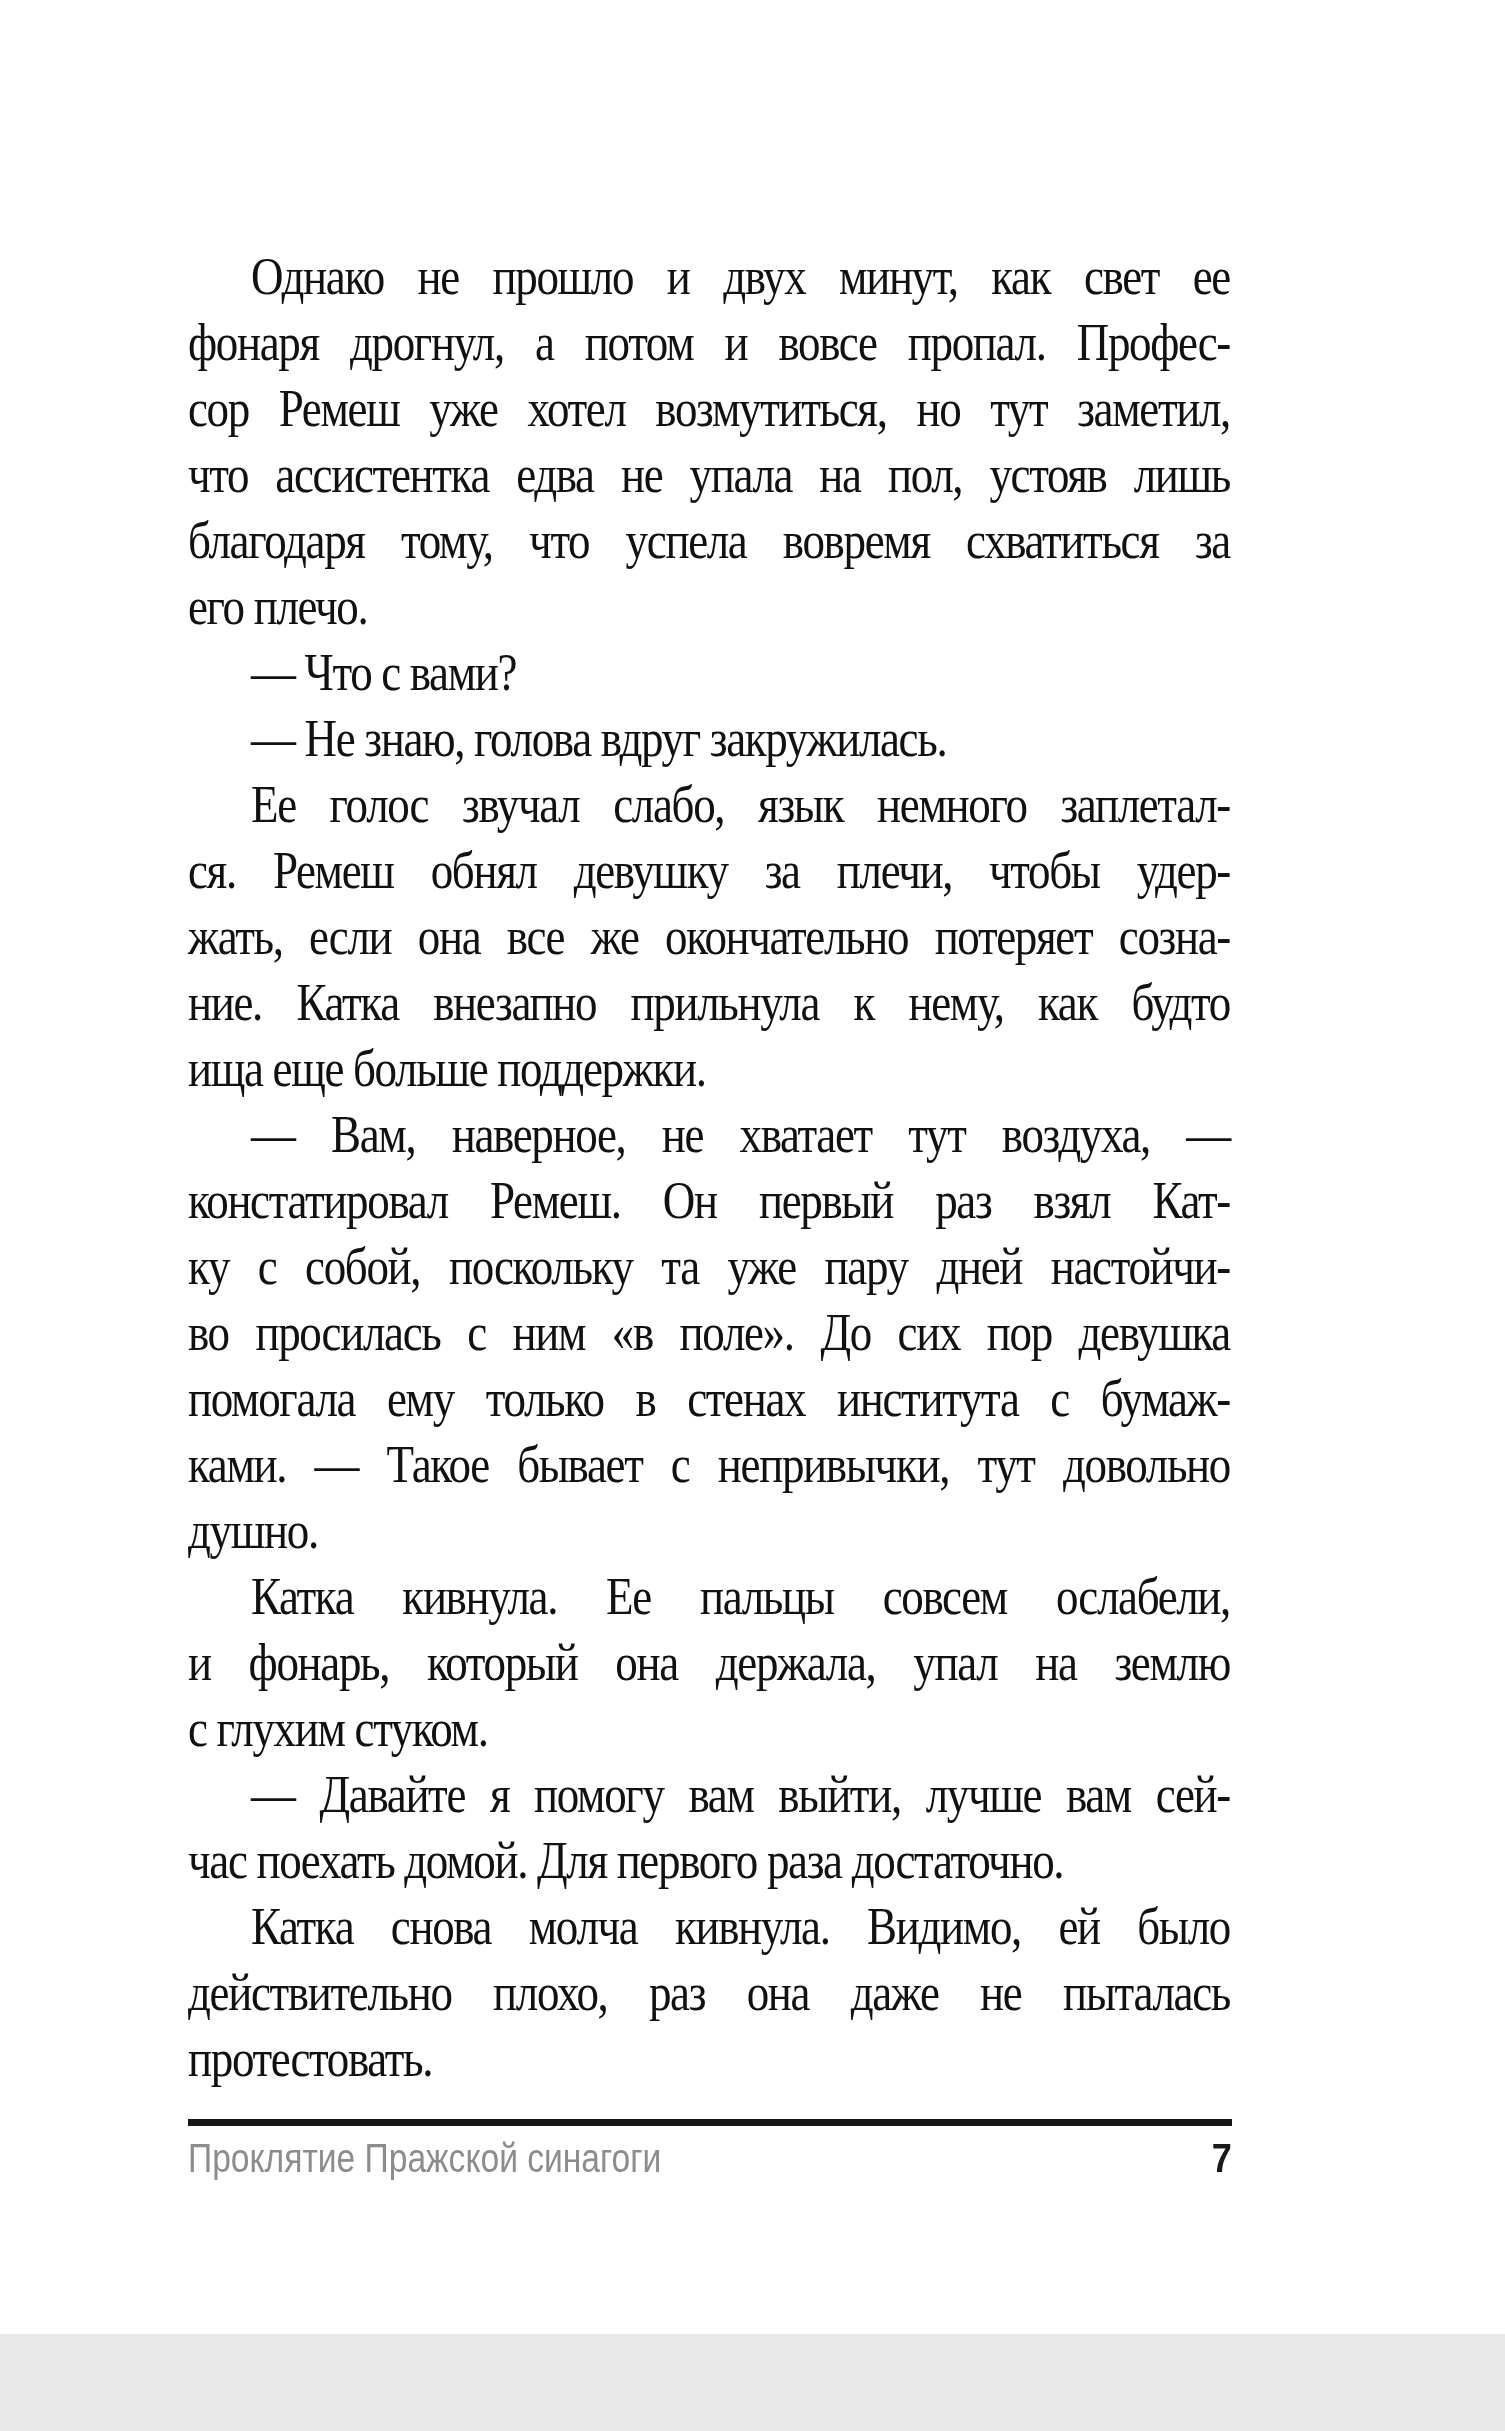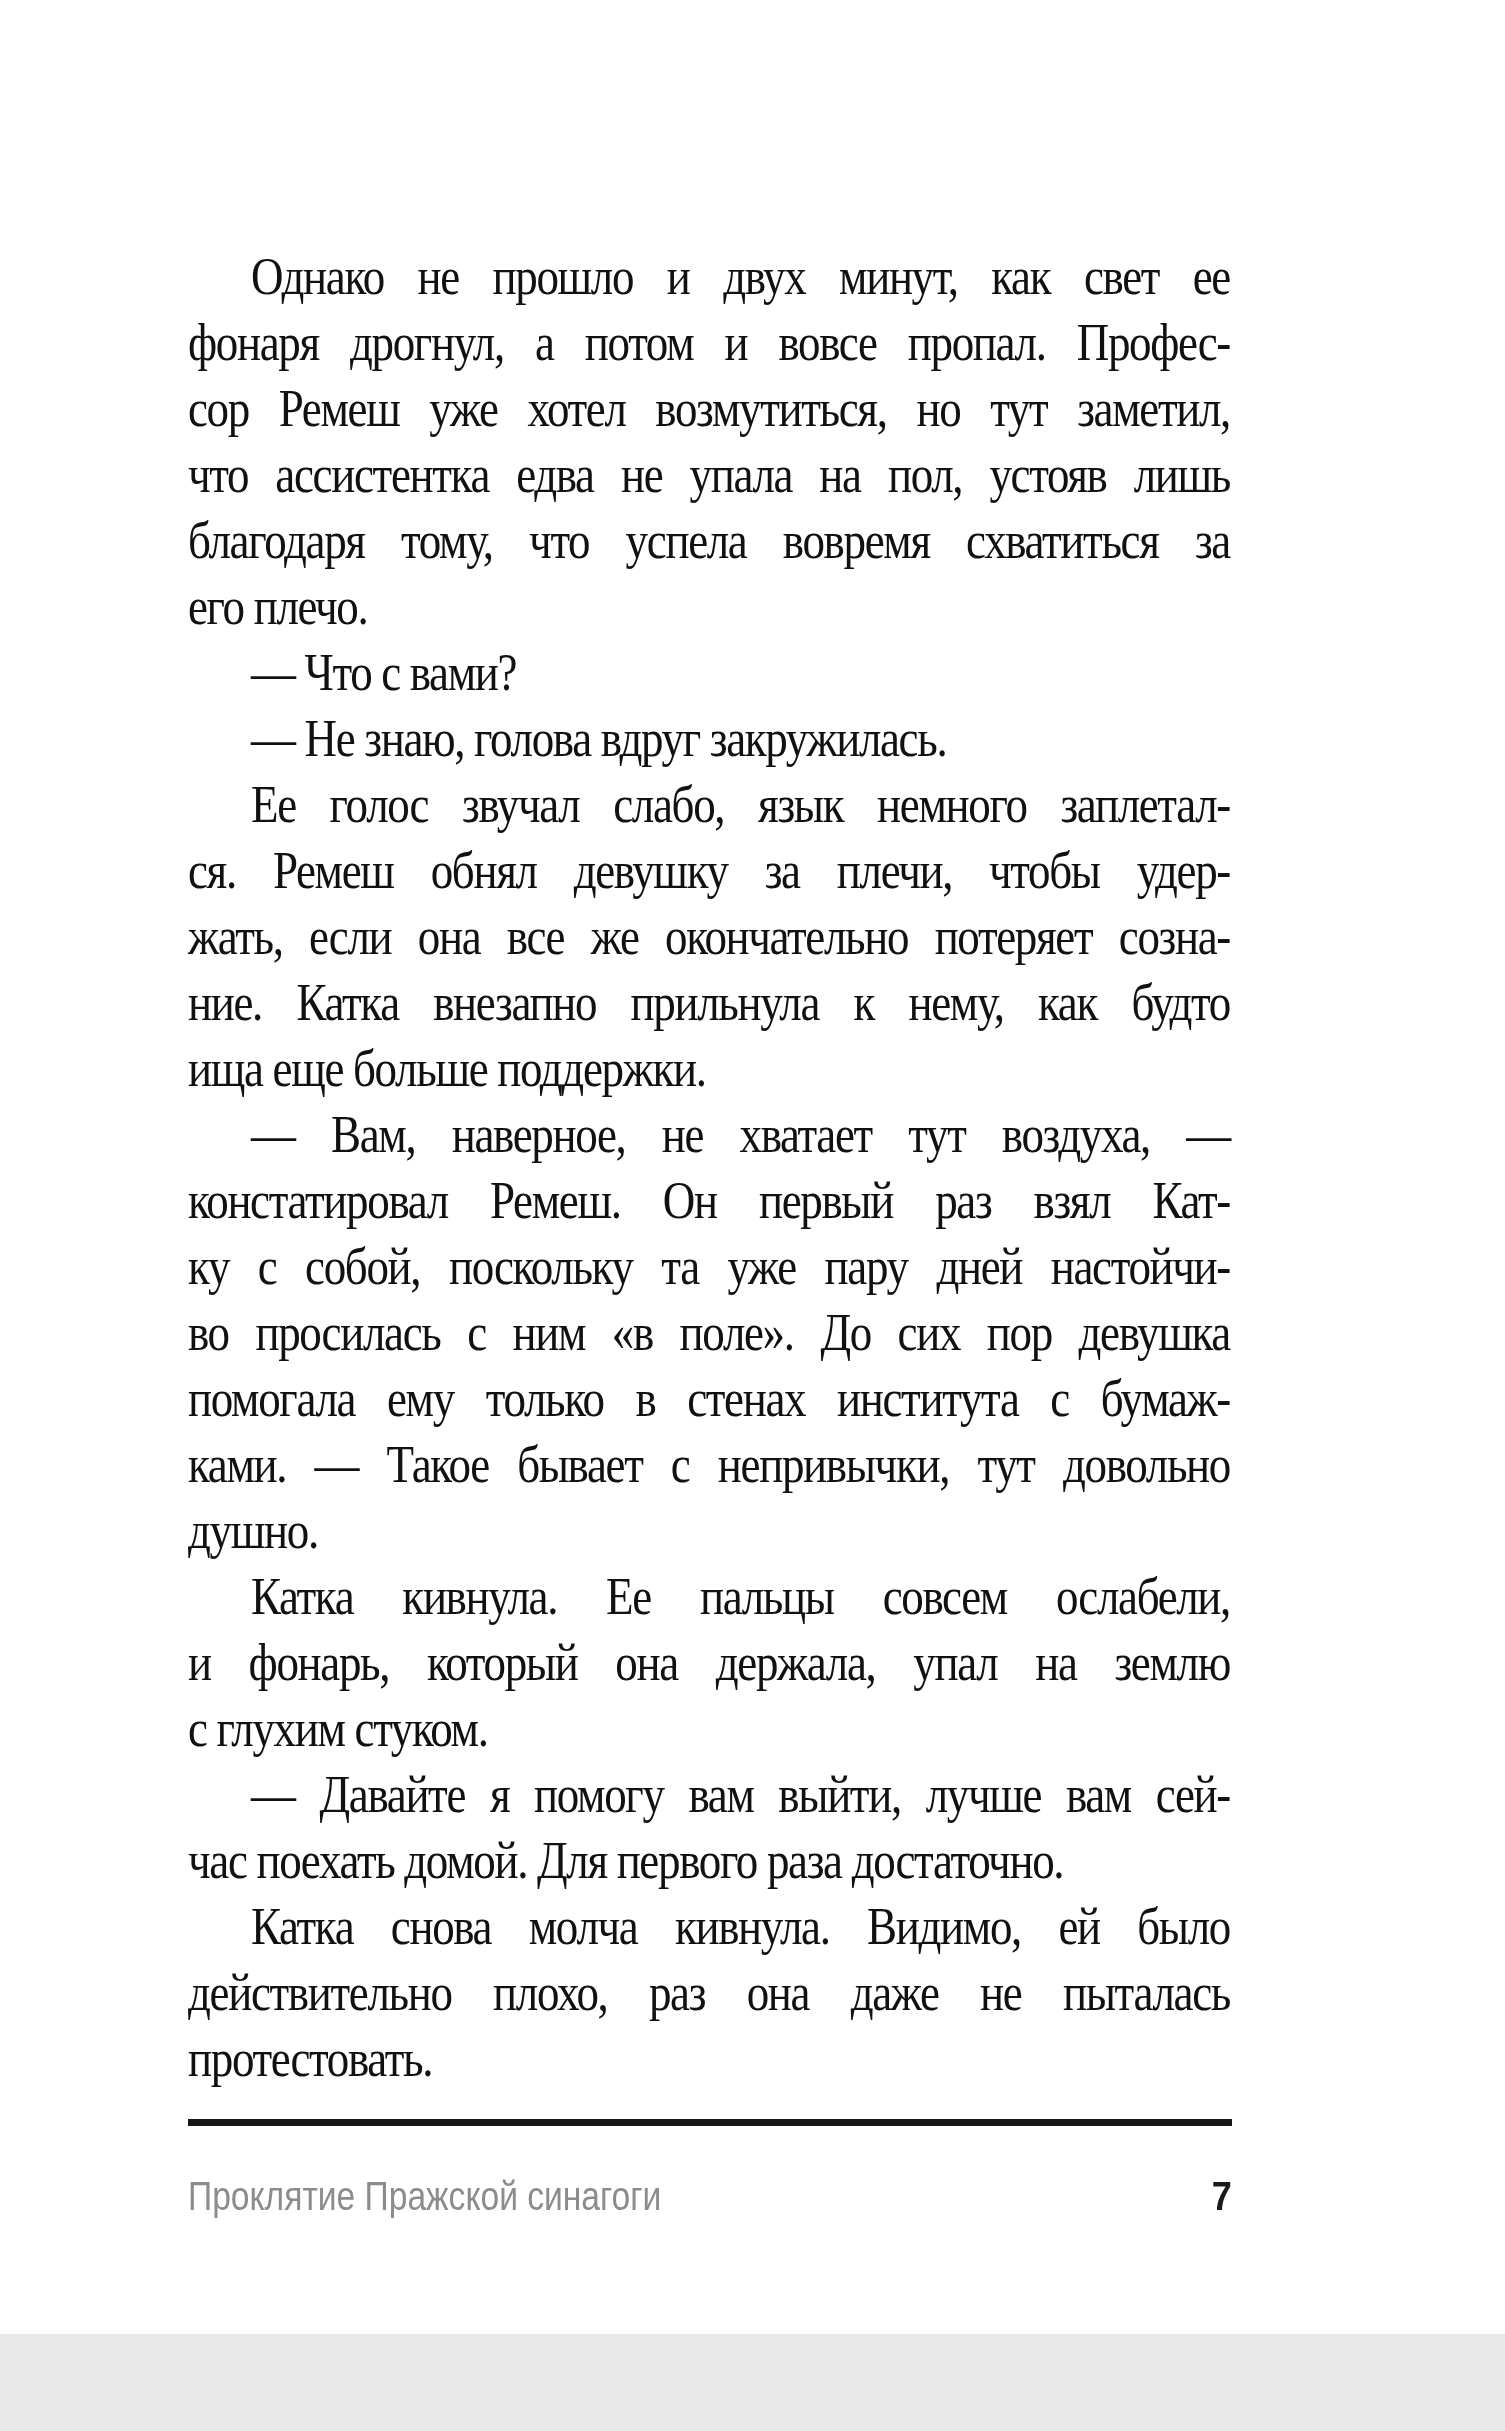--- a/index.html
+++ b/index.html
@@ -45,21 +45,20 @@
   }
   .footer-row {
     position: absolute;
     left: 188px;
     top: 2135px;
     width: 1044px;
     display: flex;
     justify-content: space-between;
     align-items: baseline;
     font-family: "Liberation Sans", sans-serif;
-    margin-top: 38px;
   }
   .running-title {
     font-size: 40px;
     font-weight: normal;
     color: var(--title-color, #8c8c8c);
     transform: scaleX(0.84);
     transform-origin: 0 100%;
     white-space: nowrap;
   }
   .page-number {

